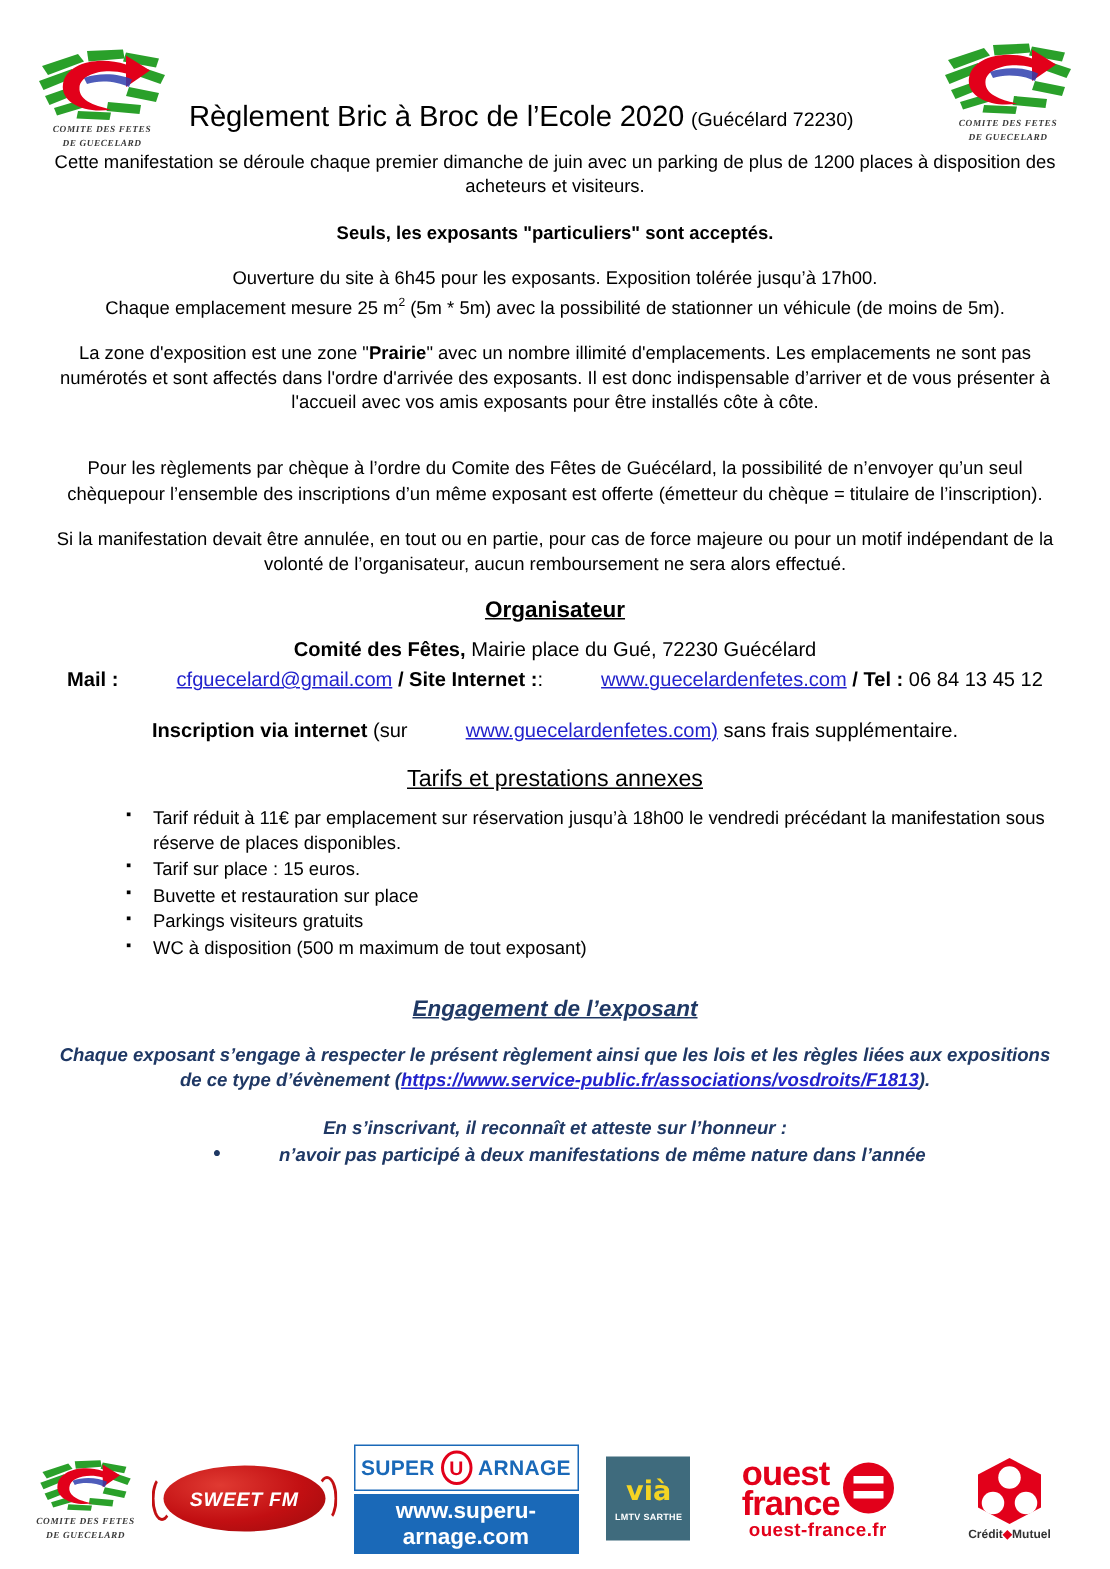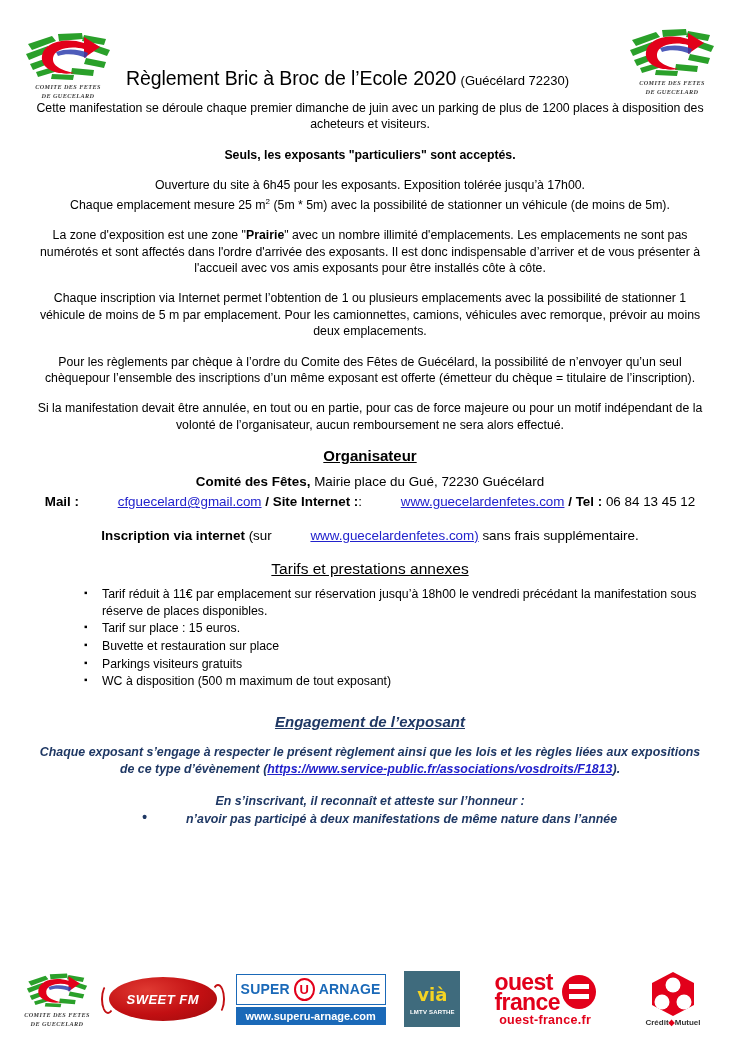--- a/index.html
+++ b/index.html
@@ -216,21 +216,21 @@
     color:#1a69b8;font-weight:bold;font-size:14px;letter-spacing:.2px;
   }
   .superu-u{
     width:19px;height:19px;border-radius:50%;
     border:2px solid #e2001a;
     color:#e2001a;font-weight:bold;font-size:13px;
     display:flex;align-items:center;justify-content:center;
   }
   .superu-bot{
     background:#1a69b8;
-    color:#fff;font-weight:bold;font-size:11px;
+    color:#fff;font-weight:bold;font-size:15px;
     padding:3px 0;
     margin-top:2px;
   }
 
   
   .via{
     width:56px;height:56px;
     background:#3f6b7d;
     display:flex;flex-direction:column;
     align-items:center;justify-content:center;
@@ -342,21 +342,20 @@
 
     <p class="p">Ouverture du site à 6h45 pour les exposants. Exposition tolérée jusqu’à 17h00.</p>
     <p class="p"><span>Chaque emplacement mesure 25 m</span><sup style="font-size:8px;">2</sup><span> (5m * 5m) avec la possibilité de stationner un véhicule (de moins de 5m).</span></p>
 
     <div class="gap"></div>
 
     <p class="p"><span>La zone d'exposition est une zone "</span><span class="b">Prairie</span><span>" avec un nombre illimité d'emplacements. Les emplacements ne sont pas numérotés et sont affectés dans l'ordre d'arrivée des exposants. Il est donc indispensable d’arriver et de vous présenter à l'accueil avec vos amis exposants pour être installés côte à côte.</span></p>
 
     <div class="gap"></div>
 
-    <p class="p">Chaque inscription via Internet  permet l’obtention de 1 ou plusieurs emplacements avec la possibilité de stationner 1 véhicule de moins de 5 m par emplacement. Pour les camionnettes, camions, véhicules avec remorque, prévoir au moins deux emplacements.</p>
 
     <div class="gap"></div>
 
     <p class="p">Pour les règlements par chèque à l’ordre du Comite des Fêtes de Guécélard, la possibilité de n’envoyer qu’un seul chèquepour l’ensemble des inscriptions d’un même exposant est offerte (émetteur du chèque = titulaire de l’inscription).</p>
 
     <div class="gap"></div>
 
     <p class="p">Si la manifestation devait être annulée, en tout ou en partie, pour cas de force majeure ou pour un motif indépendant de la volonté de l’organisateur, aucun remboursement ne sera alors effectué.</p>
 
     <div class="gap"></div>

